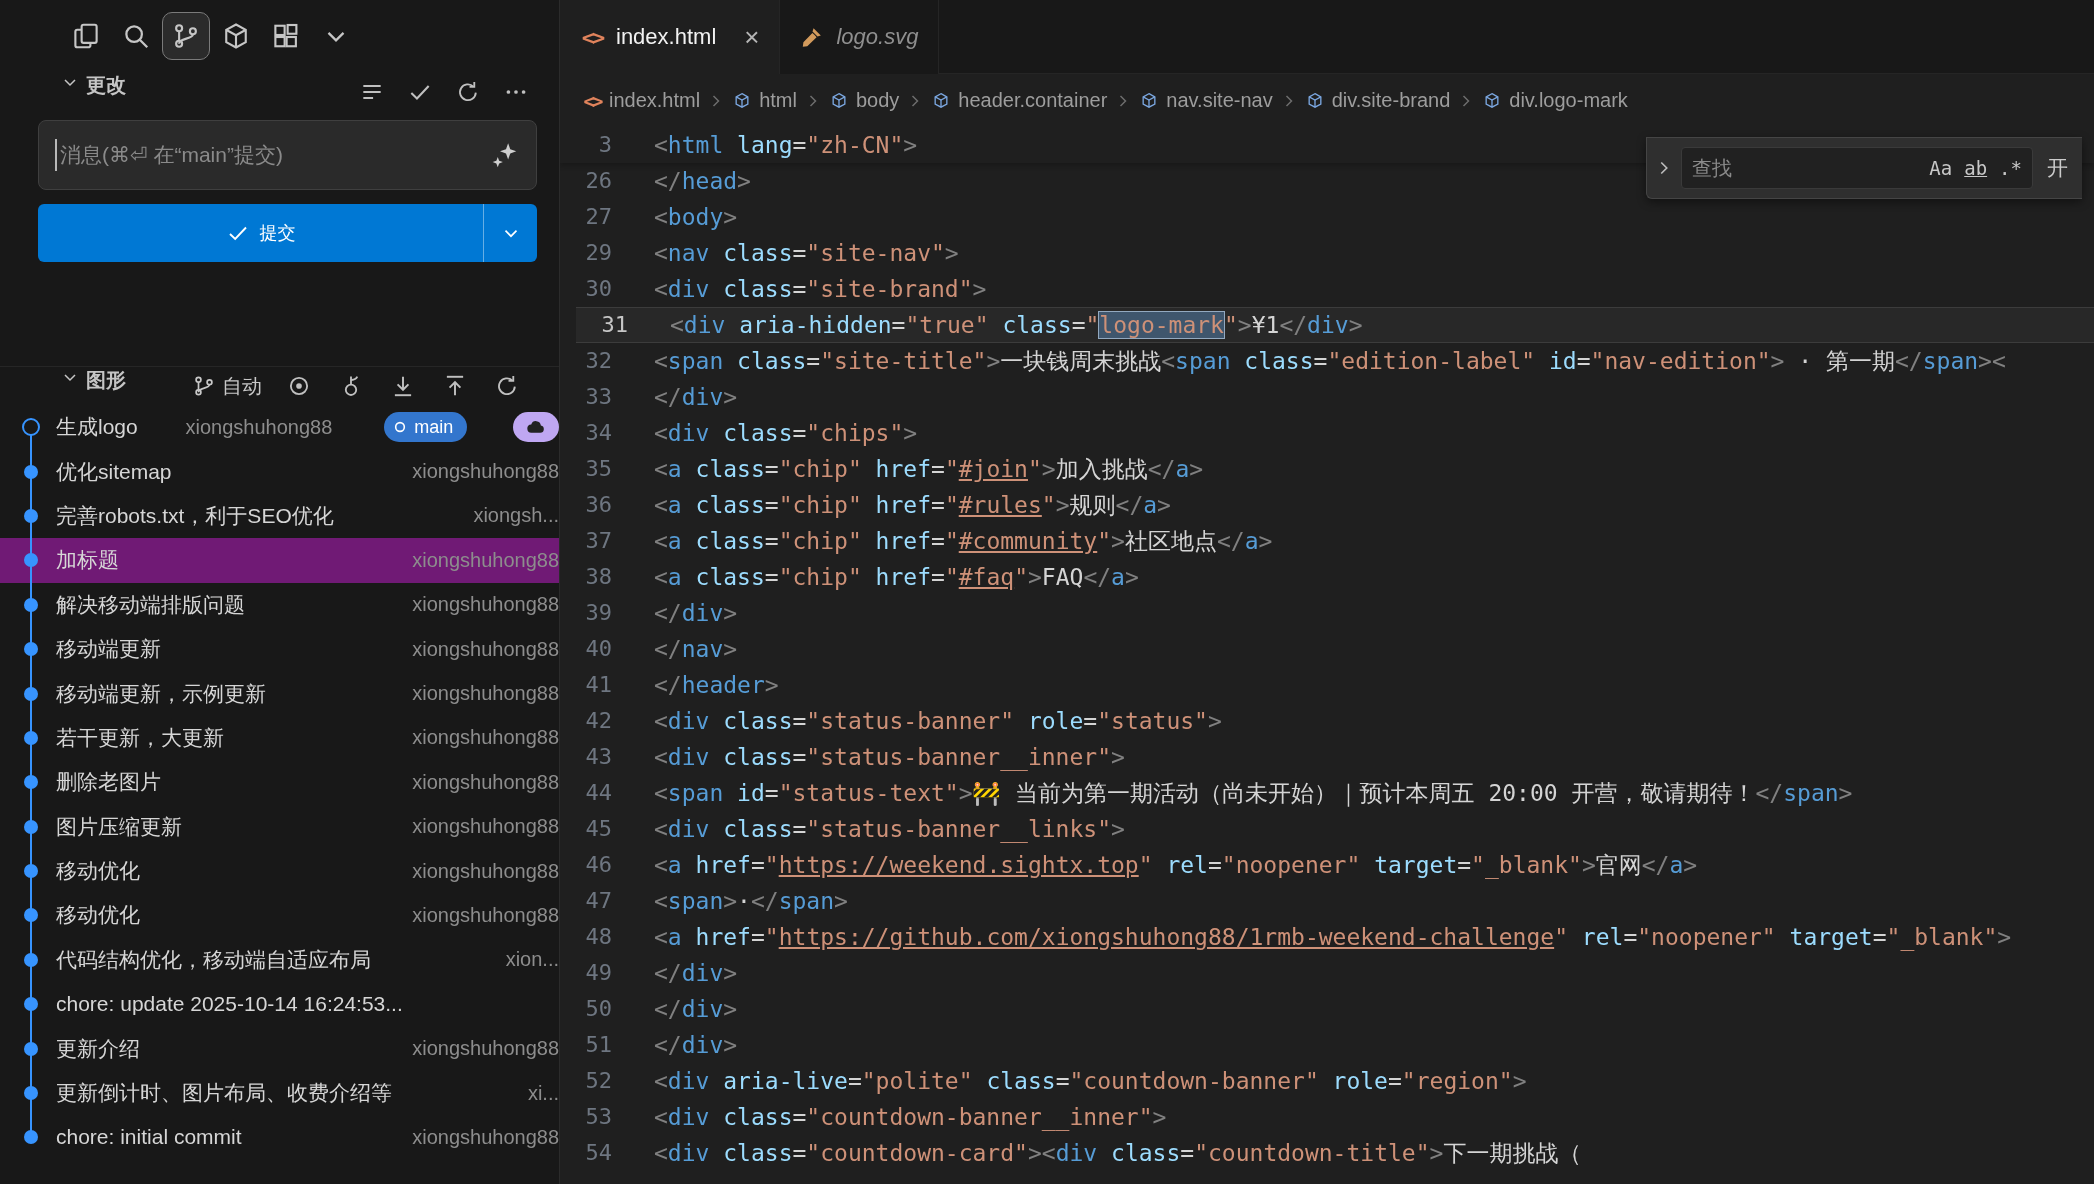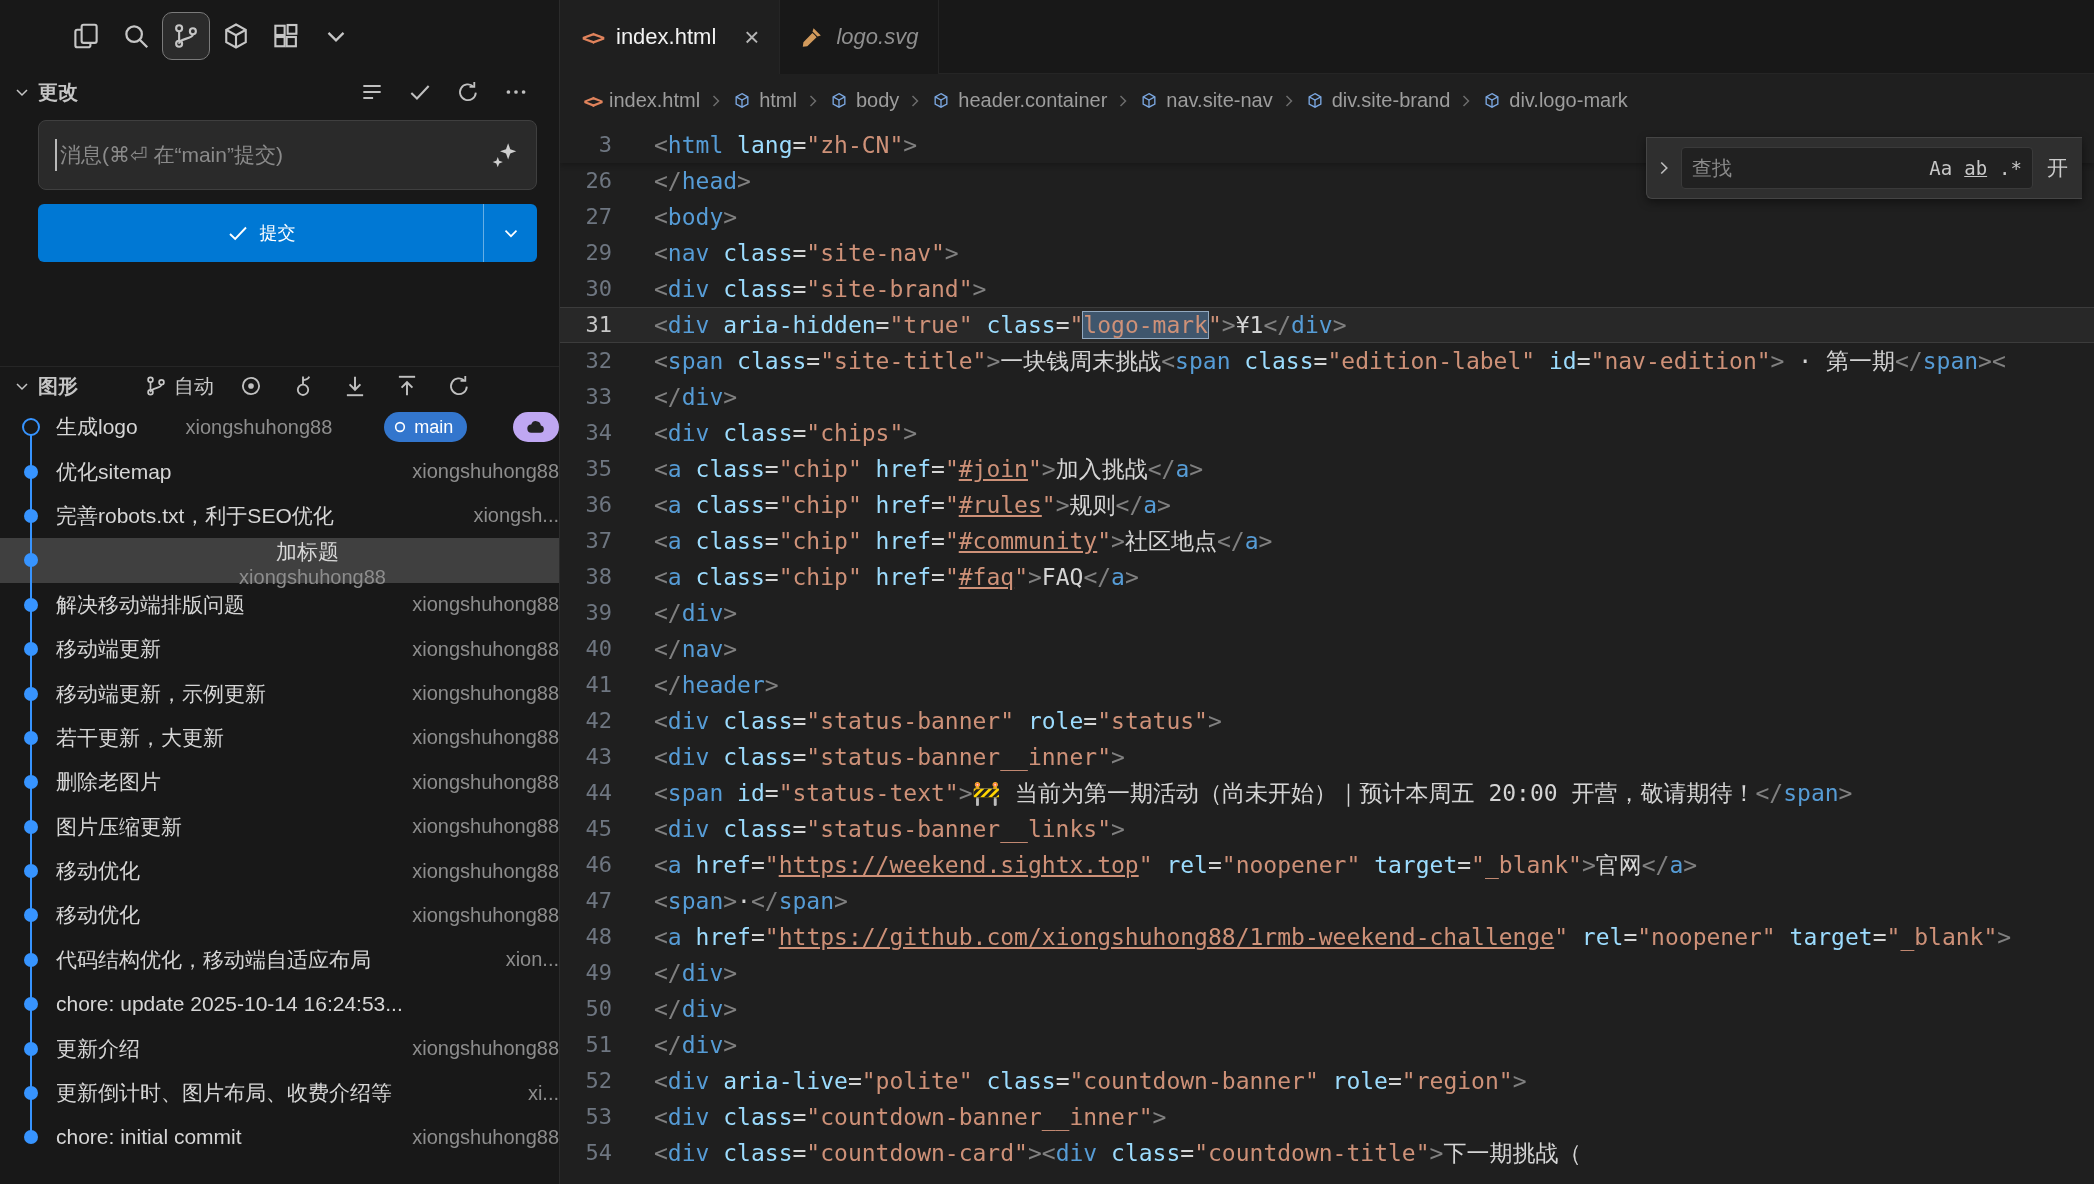--- a/index.html
+++ b/index.html
@@ -8,42 +8,42 @@
   .app{display:flex;width:100%;height:100%;}
 
   
   .sidebar{width:560px;flex:none;background:#181818;border-right:1px solid #2b2b2b;
     display:flex;flex-direction:column;overflow:hidden;}
   .activity-row{height:72px;display:flex;align-items:center;padding-left:62px;gap:2px;flex:none;}
   .act-btn{width:48px;height:48px;border-radius:10px;display:flex;align-items:center;justify-content:center;color:#c6c6c6;}
   .act-btn.active{background:#2b2b2b;border:1.5px solid #7a7a7a;}
   .icn{display:inline-flex;align-items:center;justify-content:center;width:28px;height:28px;flex:none;}
   .icn svg{width:100%;height:100%;}
-  .sec-header{height:40px;display:flex;align-items:center;padding:0 12px;color:#c5c5c5;flex:none;}
+  .sec-header{height:40px;display:flex;padding:0 12px;color:#c5c5c5;flex:none;margin-left:48px;}
   .sec-title{font-size:20px;font-weight:600;margin-left:6px;white-space:nowrap;}
   .sec-actions{margin-left:auto;display:flex;align-items:center;gap:18px;margin-right:16px;color:#c0c0c0;}
   .hdr-btn{display:flex;align-items:center;justify-content:center;width:30px;height:30px;color:#c0c0c0;}
   .commit-input{margin:8px 22px 14px 38px;height:70px;background:#2a2a2a;border:1px solid #3f3f3f;
     border-radius:8px;display:flex;align-items:center;padding:0 16px;flex:none;}
   .caret{width:2px;height:32px;background:#b8b8b8;margin-right:3px;flex:none;}
   .commit-input input{flex:1;background:transparent;border:none;outline:none;color:#d6d6d6;
     font-size:21px;font-family:"Liberation Sans",sans-serif;min-width:0;}
   .commit-input input::placeholder{color:#8a8a8a;}
   .commit-btn{margin:0 22px 0 38px;height:58px;background:#0078d4;border-radius:6px;
     display:flex;align-items:stretch;color:#ffffff;flex:none;overflow:hidden;}
   .commit-main{flex:1;display:flex;align-items:center;justify-content:center;gap:10px;font-size:18px;}
   .commit-split{width:54px;border-left:1px solid rgba(255,255,255,.4);display:flex;align-items:center;justify-content:center;}
   .graph-sec{margin-top:104px;border-top:1px solid #262626;display:flex;flex-direction:column;flex:1;min-height:0;}
   .graph-header{height:38px;}
   .graph-scope{display:flex;align-items:center;gap:6px;margin-left:66px;color:#c8c8c8;font-size:20px;}
   .graph-tools{display:flex;align-items:center;gap:22px;margin-left:22px;color:#bfbfbf;}
   .commit-list{position:relative;flex:1;overflow:hidden;}
   .graph-line{position:absolute;left:30px;top:22px;width:2px;background:#3794ff;z-index:1;}
   .commit-row{position:relative;height:44.4px;display:flex;align-items:center;padding-left:56px;white-space:nowrap;justify-content:space-between;}
-  .commit-row.selected{background:#404040;flex-direction:column;}
+  .commit-row.selected{background:#701a75;}
   .dot{position:absolute;left:24px;top:50%;margin-top:-7px;width:14px;height:14px;border-radius:50%;background:#3794ff;z-index:2;}
   .dot.hollow{left:22px;margin-top:-9px;width:18px;height:18px;background:#181818;border:2.5px solid #3794ff;}
   .commit-msg{color:#d6d6d6;font-size:21px;z-index:2;}
   .commit-author{color:#8d8d8d;font-size:20px;margin-left:10px;z-index:2;}
   .badge-main{display:inline-flex;align-items:center;gap:6px;height:30px;border-radius:15px;
     background:#3376cd;color:#fff;font-size:18px;padding:0 14px 0 8px;margin-left:14px;z-index:2;}
   .badge-cloud{display:inline-flex;align-items:center;justify-content:center;width:46px;height:30px;
     border-radius:15px;background:#bfa7f2;color:#222;margin-left:8px;z-index:2;}
 
   
@@ -59,21 +59,21 @@
     color:#9d9d9d;gap:6px;flex:none;background:#1f1f1f;white-space:nowrap;overflow:hidden;}
   .crumb{display:flex;align-items:center;gap:7px;}
   .crumb .fi-html{font-size:19px;}
   .crumb-sep{color:#6d6d6d;display:inline-flex;width:20px;height:20px;}
   .code-wrap{position:relative;flex:1;overflow:hidden;font-family:"DejaVu Sans Mono",monospace;font-size:23px;}
   .code-line{display:flex;height:36px;line-height:36px;white-space:pre;}
   .code-line.sticky{background:#1f1f1f;position:relative;z-index:2;box-shadow:0 3px 5px rgba(0,0,0,.22);}
   .gutter{width:52px;flex:none;text-align:right;color:#6e7681;font-size:22px;}
   .lcontent{margin-left:42px;flex:1;min-width:0;overflow:hidden;}
   .code-line.current{background:rgba(255,255,255,.045);
-    box-shadow:inset 0 1px 0 #3c3c3c, inset 0 -1px 0 #3c3c3c;}
+    box-shadow:inset 0 1px 0 #3c3c3c, inset 0 -1px 0 #3c3c3c;margin-left:16px;}
   .code-line.current .gutter{color:#c6c6c6;}
   .tk-p{color:#808080;}.tk-t{color:#569cd6;}.tk-a{color:#9cdcfe;}.tk-s{color:#ce9178;}
   .tk-x{color:#d4d4d4;}.tk-e{color:#d4d4d4;}
   .tk-l{color:#ce9178;text-decoration:underline;}
   .tk-hl{background:#3f566d;outline:1px solid #93a9c0;}
 
   
   .find-widget{position:absolute;top:10px;right:12px;width:436px;height:62px;background:#2f2f2f;
     border:1px solid #454545;border-right:none;border-bottom-left-radius:6px;
     display:flex;align-items:center;box-shadow:0 3px 10px rgba(0,0,0,.45);z-index:5;padding-right:6px;}

